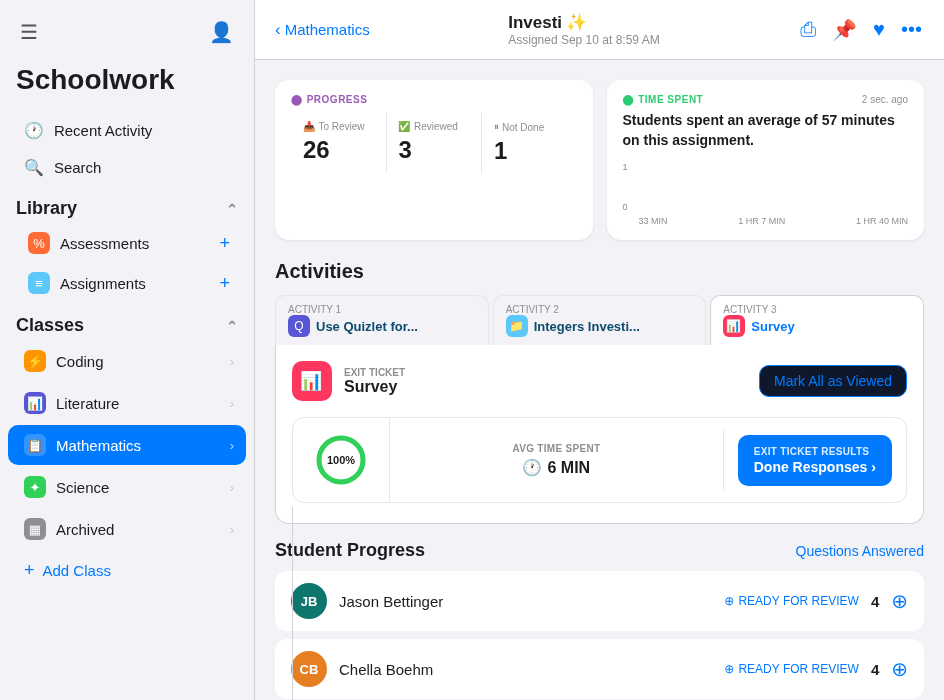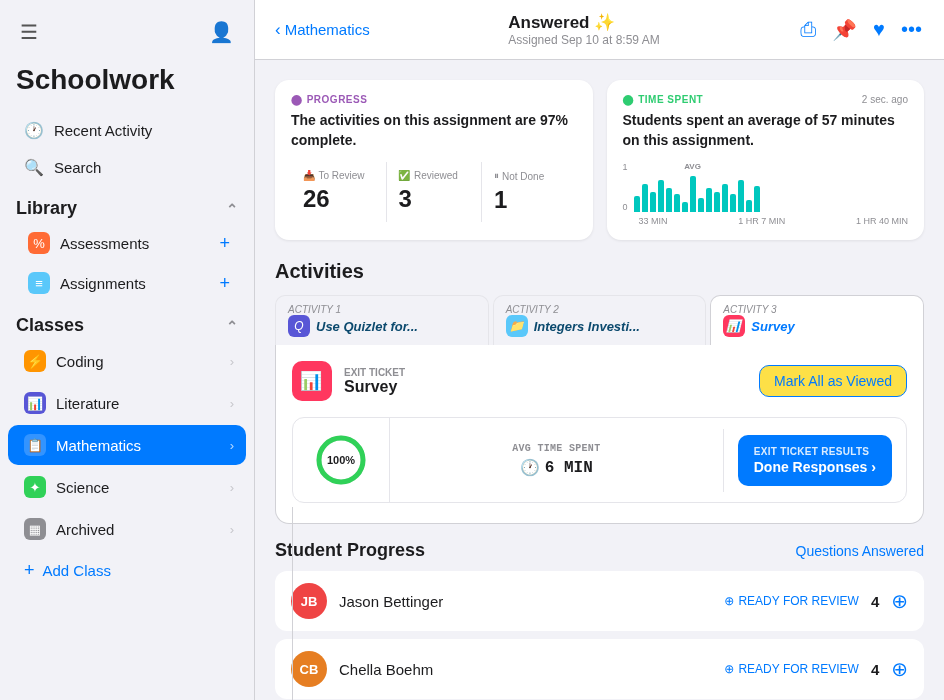--- a/index.html
+++ b/index.html
@@ -121,21 +121,21 @@
     .insight-text { font-size: 14px; font-weight: 600; color: #1c1c1e; margin-bottom: 12px; line-height: 1.4; }
     .stats-row { display: flex; gap: 0; margin-top: 8px; }
     .stat-item { flex: 1; padding: 8px 12px; border-right: 1px solid #e5e5ea; }
     .stat-item:last-child { border-right: none; }
     .stat-label { font-size: 10px; color: #8e8e93; margin-bottom: 4px; display: flex; align-items: center; gap: 3px; }
     .stat-value { font-size: 24px; font-weight: 700; color: #1c1c1e; }
     .time-ago { font-size: 10px; color: #8e8e93; float: right; }
 
     
     .activities-section { margin-bottom: 16px; }
-    .activity-tabs { display: flex; gap: 4px; margin-bottom: 0; font-style: italic; }
+    .activity-tabs { display: flex; gap: 4px; margin-bottom: 0; }
     .activity-tab {
       flex: 1; background: #f2f2f7; border: 1px solid #e5e5ea;
       border-bottom: none; border-radius: 10px 10px 0 0;
       padding: 8px 12px; cursor: pointer;
       font-size: 11px; color: #8e8e93;
     }
     .activity-tab .act-num { font-size: 10px; color: #8e8e93; }
     .activity-tab .act-name { font-size: 13px; font-weight: 600; color: #0c4a6e; margin-top: 1px; }
     .activity-tab.active { background: #fff; border-color: #d1d1d6; }
     .activity-tab.active .act-name { color: #007aff; }
@@ -153,21 +153,21 @@
       margin-bottom: 16px;
     }
     .exit-ticket-left { display: flex; align-items: center; gap: 12px; }
     .exit-ticket-icon {
       width: 40px; height: 40px; background: #ff375f; border-radius: 10px;
       display: flex; align-items: center; justify-content: center; color: #fff; font-size: 18px;
     }
     .exit-ticket-info .et-label { font-size: 10px; color: #8e8e93; text-transform: uppercase; font-weight: 600; }
     .exit-ticket-info .et-name { font-size: 16px; font-weight: 600; color: #1c1c1e; }
     .mark-viewed-btn {
-      background: #fde047; border: 1.5px solid #007aff; color: #007aff;
+      background: #0f172a; border: 1.5px solid #007aff; color: #007aff;
       border-radius: 10px; padding: 7px 14px; font-size: 14px; font-weight: 500;
       cursor: pointer;
     }
 
     .view-responses-btn {
       background: #007aff; color: #fff; border: none;
       border-radius: 10px; padding: 10px 16px;
       font-size: 13px; cursor: pointer; text-align: left; line-height: 1.3;
     }
     .view-responses-btn .vr-label { font-size: 10px; font-weight: 600; text-transform: uppercase; letter-spacing: 0.3px; opacity: 0.85; }
@@ -295,41 +295,40 @@
   </div>
 </nav>
 
 <div class="main">
   <header class="main-header">
     <div class="header-back">
       <span style="font-size:17px;">‹</span>
       <span>Mathematics</span>
     </div>
     <div class="header-center">
-      <div class="header-title">Answered ✨</div>
+      <div class="header-title">Investi ✨</div>
       <div class="header-subtitle">Assigned Sep 10 at 8:59 AM</div>
     </div>
     <div class="header-actions">
       <button class="header-action-btn">⎙</button>
       <button class="header-action-btn">📌</button>
       <button class="header-action-btn">♥</button>
       <button class="header-action-btn">•••</button>
     </div>
   </header>
 
   <div class="content-area">
 
     <div class="insights-row">
 
       <div class="insight-card">
         <div class="insight-label progress-label">
           <span style="color:#9b59b6;">⬤</span>
           <span>PROGRESS</span>
         </div>
-        <div class="insight-text">The activities on this assignment are 97% complete.</div>
         <div class="stats-row">
           <div class="stat-item">
             <div class="stat-label">
               <span>📥</span>
               <span>To Review</span>
             </div>
             <div class="stat-value">26</div>
           </div>
           <div class="stat-item">
             <div class="stat-label">
@@ -352,40 +351,20 @@
         <div style="display:flex;justify-content:space-between;align-items:flex-start;">
           <div class="insight-label time-label">
             <span style="color:#2ecc71;">⬤</span>
             <span>TIME SPENT</span>
           </div>
           <div class="time-ago">2 sec. ago</div>
         </div>
         <div class="insight-text">Students spent an average of 57 minutes on this assignment.</div>
         <div style="display:flex;align-items:flex-end;gap:2px;">
           <div style="font-size:9px;color:#8e8e93;margin-right:4px;align-self:flex-start;">1<br><br><br><br>0</div>
-          <div style="display:flex;align-items:flex-end;gap:2px;flex:1;">
-            <div style="width:6px;height:16px;background:#00c7be;border-radius:2px 2px 0 0;"></div>
-            <div style="width:6px;height:28px;background:#00c7be;border-radius:2px 2px 0 0;"></div>
-            <div style="width:6px;height:20px;background:#00c7be;border-radius:2px 2px 0 0;"></div>
-            <div style="width:6px;height:32px;background:#00c7be;border-radius:2px 2px 0 0;"></div>
-            <div style="width:6px;height:24px;background:#00c7be;border-radius:2px 2px 0 0;"></div>
-            <div style="width:6px;height:18px;background:#00c7be;border-radius:2px 2px 0 0;"></div>
-            <div style="width:6px;height:10px;background:#00c7be;border-radius:2px 2px 0 0;"></div>
-            <div style="width:6px;height:36px;background:#00c7be;border-radius:2px 2px 0 0;position:relative;">
-              <span style="position:absolute;top:-14px;left:50%;transform:translateX(-50%);font-size:8px;color:#8e8e93;font-weight:700;white-space:nowrap;">AVG</span>
-            </div>
-            <div style="width:6px;height:14px;background:#00c7be;border-radius:2px 2px 0 0;"></div>
-            <div style="width:6px;height:24px;background:#00c7be;border-radius:2px 2px 0 0;"></div>
-            <div style="width:6px;height:20px;background:#00c7be;border-radius:2px 2px 0 0;"></div>
-            <div style="width:6px;height:28px;background:#00c7be;border-radius:2px 2px 0 0;"></div>
-            <div style="width:6px;height:18px;background:#00c7be;border-radius:2px 2px 0 0;"></div>
-            <div style="width:6px;height:32px;background:#00c7be;border-radius:2px 2px 0 0;"></div>
-            <div style="width:6px;height:12px;background:#00c7be;border-radius:2px 2px 0 0;"></div>
-            <div style="width:6px;height:26px;background:#00c7be;border-radius:2px 2px 0 0;"></div>
-          </div>
         </div>
         <div style="display:flex;justify-content:space-between;margin-top:4px;font-size:9px;color:#8e8e93;padding-left:16px;">
           <span>33 MIN</span>
           <span>1 HR 7 MIN</span>
           <span>1 HR 40 MIN</span>
         </div>
       </div>
     </div>
 
     <div class="activities-section">
@@ -433,21 +412,21 @@
           <div style="padding:14px 20px;display:flex;flex-direction:column;align-items:center;border-right:1px solid #e5e5ea;">
             <div style="position:relative;width:56px;height:56px;">
               <svg width="56" height="56" viewBox="0 0 56 56">
                 <circle cx="28" cy="28" r="22" fill="none" stroke="#e5e5ea" stroke-width="5"></circle>
                 <circle cx="28" cy="28" r="22" fill="none" stroke="#30d158" stroke-width="5" stroke-dasharray="138.2 138.2" stroke-dashoffset="0" stroke-linecap="round" transform="rotate(-90 28 28)"></circle>
               </svg>
               <div style="position:absolute;top:50%;left:50%;transform:translate(-50%,-50%);font-size:11px;font-weight:700;color:#1c1c1e;">100%</div>
             </div>
           </div>
 
-          <div style="flex:1;padding:14px 20px;display:flex;flex-direction:column;align-items:center;border-right:1px solid #e5e5ea;font-family:Liberation Mono, monospace;">
+          <div style="flex:1;padding:14px 20px;display:flex;flex-direction:column;align-items:center;border-right:1px solid #e5e5ea;">
             <div style="font-size:10px;color:#8e8e93;text-transform:uppercase;font-weight:600;letter-spacing:0.3px;margin-bottom:4px;">AVG TIME SPENT</div>
             <div style="font-size:16px;font-weight:600;color:#1c1c1e;display:flex;align-items:center;gap:5px;">
               <span>🕐</span>
               <span>6 MIN</span>
             </div>
           </div>
 
           <div style="padding:10px 14px;">
             <button class="view-responses-btn">
               <div class="vr-label">EXIT TICKET RESULTS</div>
@@ -465,21 +444,21 @@
     </div>
 
     <div>
       <div class="student-progress-header">
         <span class="sp-title">Student Progress</span>
         <span class="sp-link">Questions Answered</span>
       </div>
 
       <div class="student-row">
         <div class="student-left">
-          <div class="student-avatar" style="background:#ef4444;">
+          <div class="student-avatar" style="background:#0f766e;">
             <span>JB</span>
           </div>
           <span class="student-name">Jason Bettinger</span>
         </div>
         <div class="student-right">
           <div class="ready-badge">
             <span style="color:#007aff;">⊕</span>
             <span>READY FOR REVIEW</span>
           </div>
           <span class="student-score">4</span>

